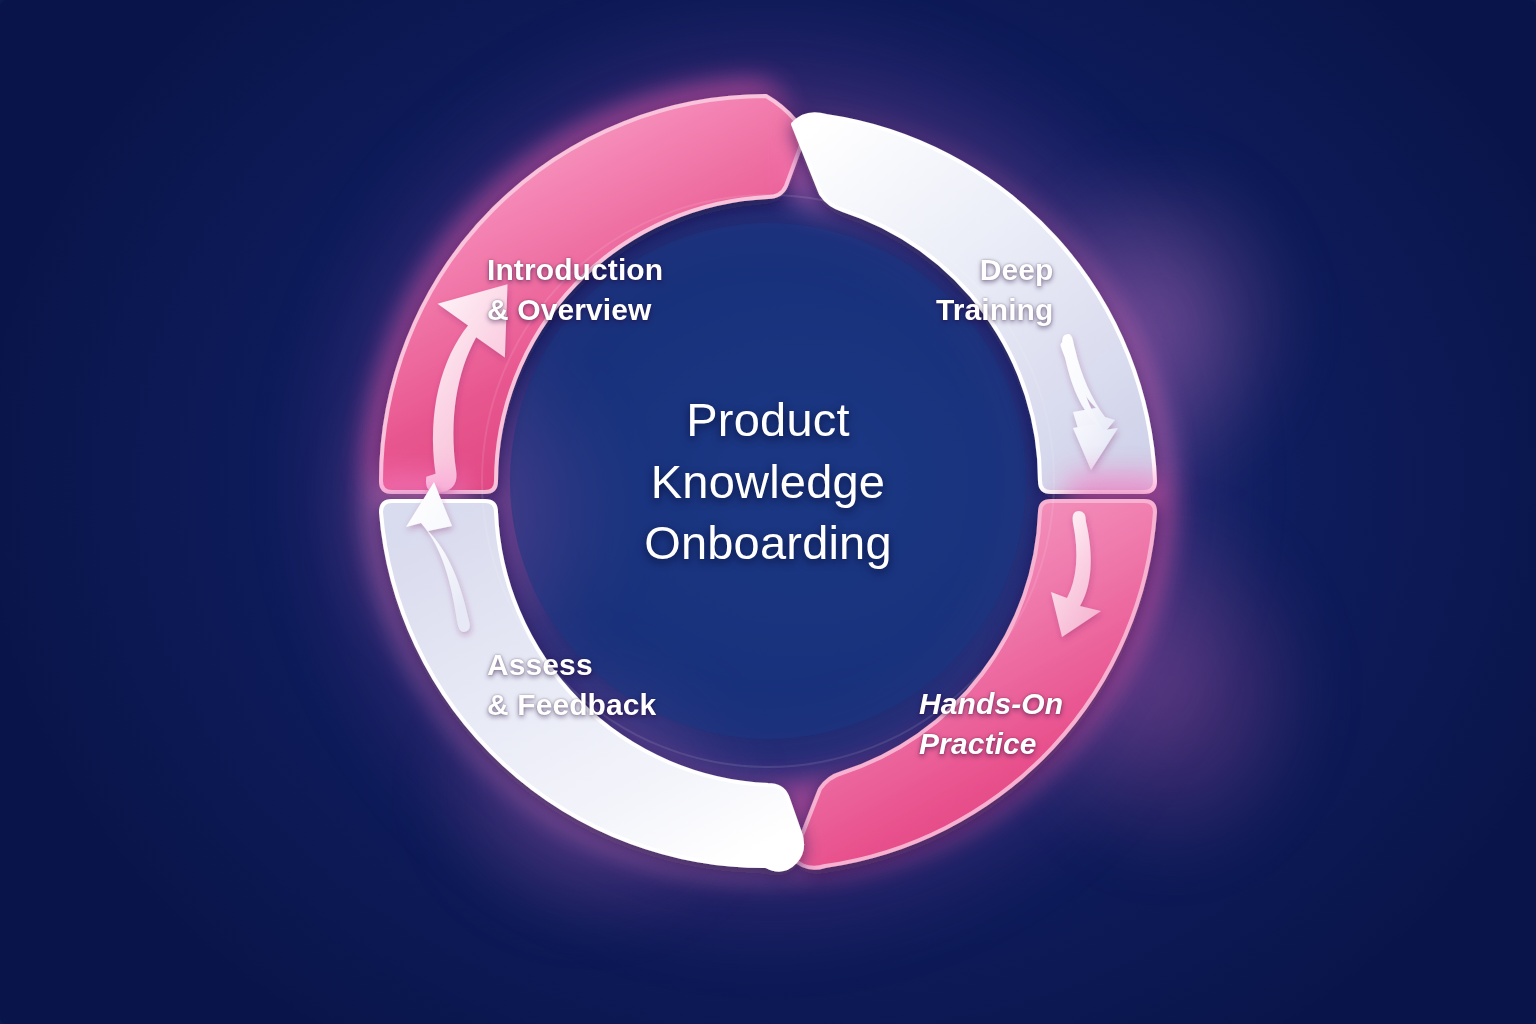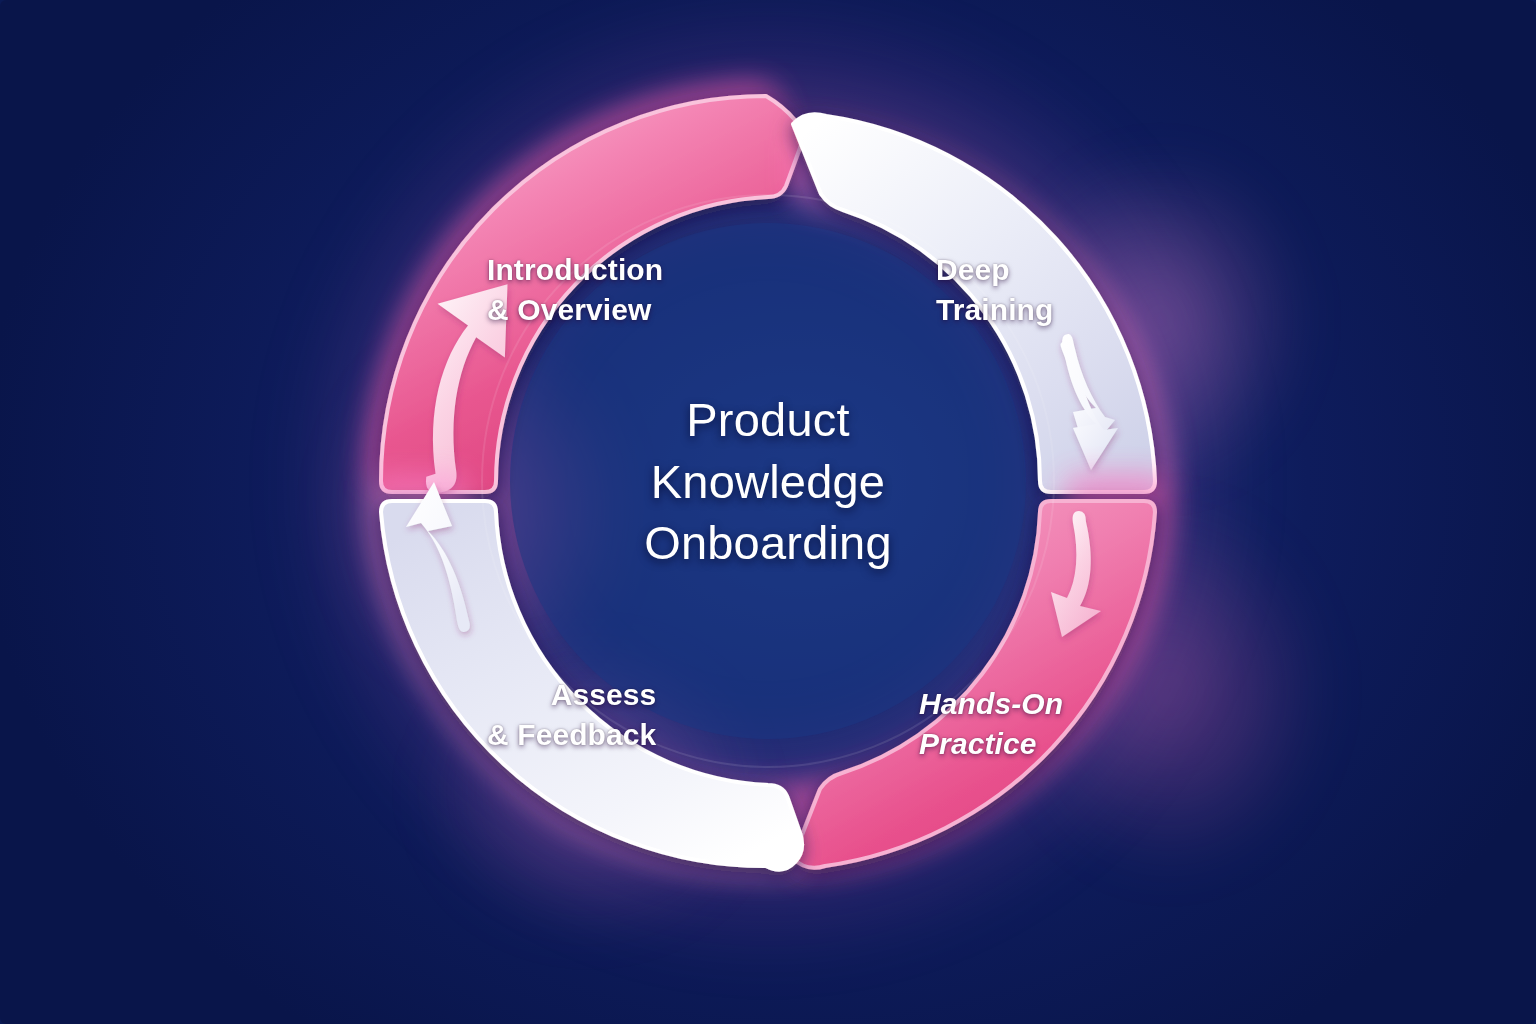--- a/index.html
+++ b/index.html
@@ -83,23 +83,23 @@
     color: #ffffff;
     font-size: 30px;
     font-weight: 700;
     line-height: 1.33;
     letter-spacing: 0.1px;
     text-shadow: 0 2px 5px rgba(40,10,60,0.55), 0 0 2px rgba(0,0,0,0.3);
     pointer-events: none;
     white-space: pre-line;
   }
   #label-intro   { left: 487px; top: 250px; text-align: left; }
-  #label-deep    { left: 936px; top: 250px; text-align: left; }
+  #label-deep    { left: 936px; top: 250px; text-align: right; }
   #label-hands   { left: 919px; top: 684px; text-align: left; font-style: italic; }
-  #label-assess  { left: 487px; top: 645px; text-align: right; margin-top: 30px; }
+  #label-assess  { left: 487px; top: 645px; text-align: left; }
 
   #center-title {
     position: absolute;
     left: 50%;
     top: 481px;
     transform: translate(-50%, -50%);
     width: 420px;
     text-align: center;
     color: #ffffff;
     font-size: 47px;

